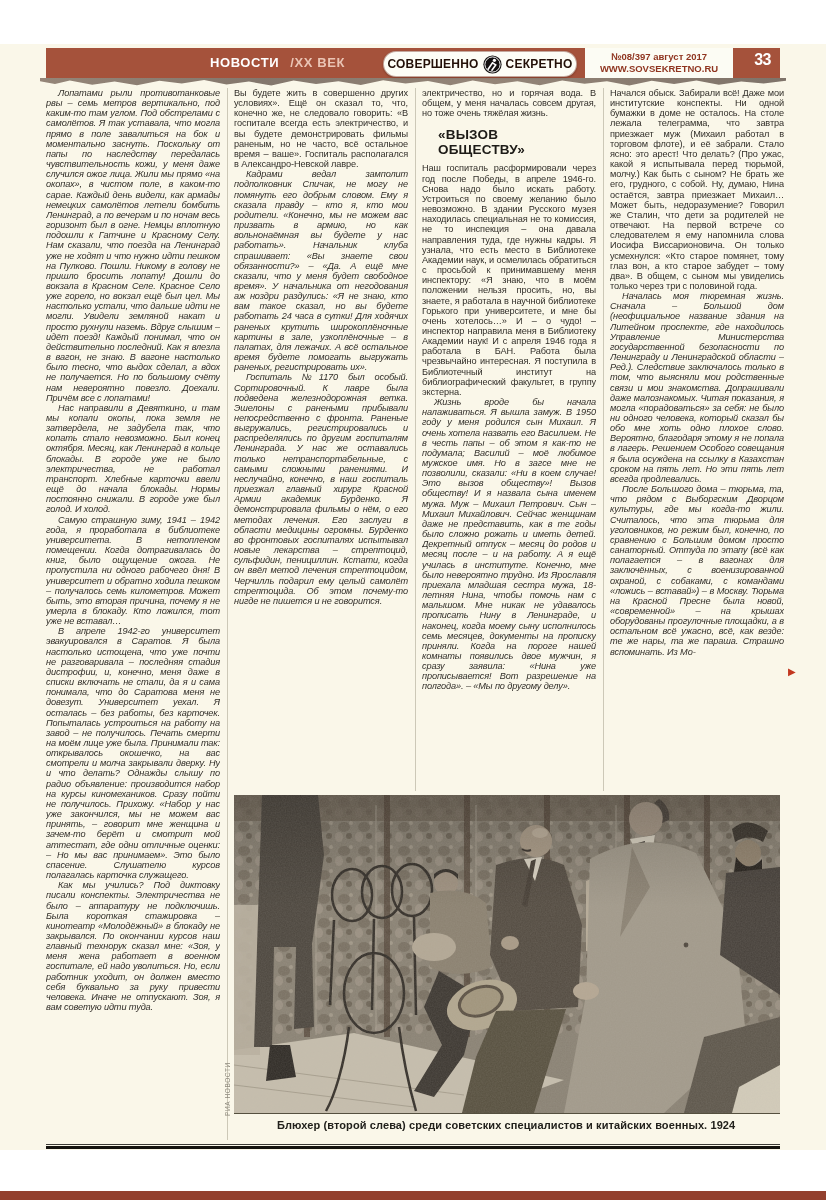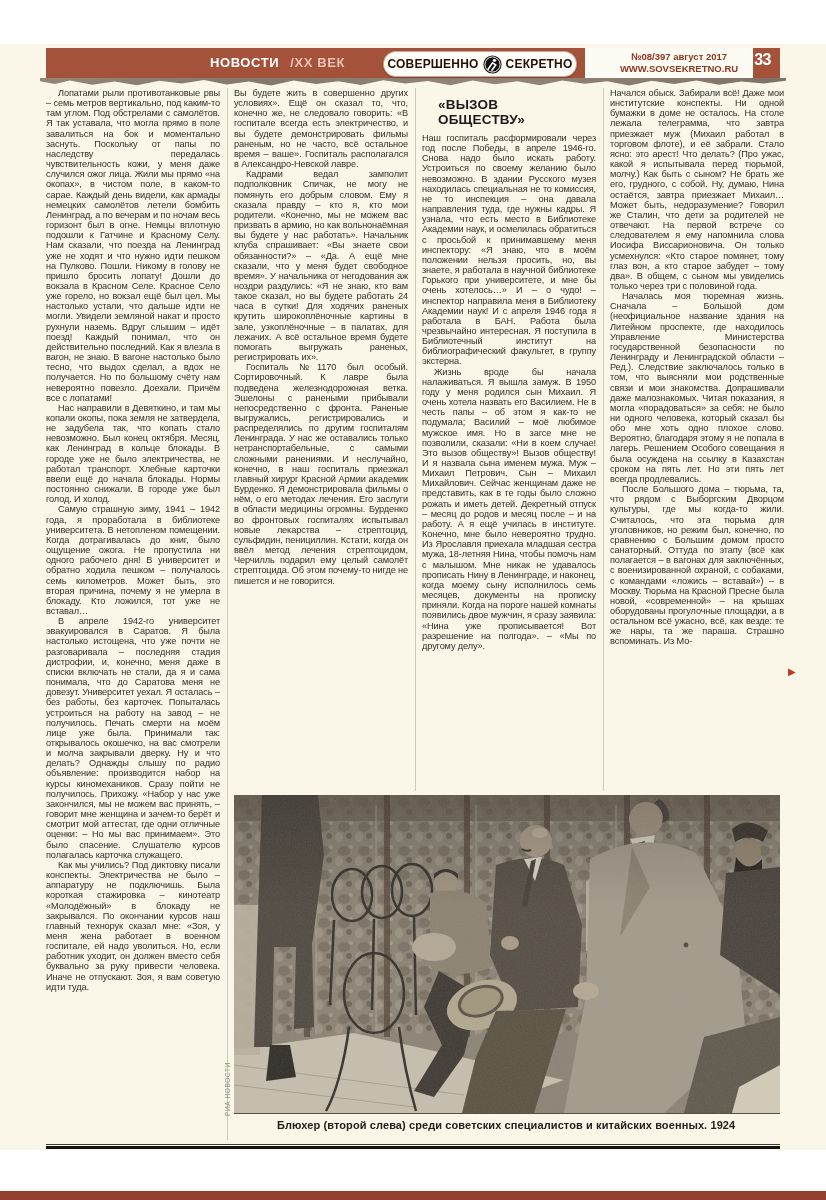--- a/index.html
+++ b/index.html
@@ -16,36 +16,36 @@
   .masthead{
     position:absolute;left:337px;top:3px;width:192px;height:24px;background:#fdfdf6;
     border:1px solid #6d241563;border-radius:13px;display:flex;align-items:center;justify-content:center;gap:4px;
     box-shadow:0 1px 2px rgba(60,20,10,.35);
   }
   .masthead span{font-weight:bold;font-size:12px;letter-spacing:.2px;color:#231008;transform:scaleY(1.12);}
   .emblem{width:19px;height:19px;flex:0 0 auto;}
   .issue-box{
     position:absolute;left:539px;top:0;width:148px;height:30px;background:#fcfcf4;
     color:#8f3520;font-weight:bold;font-size:9.5px;line-height:12px;text-align:center;
-    display:flex;flex-direction:column;justify-content:center;padding-left:20px;
+    display:flex;flex-direction:column;justify-content:center;
   }
   .pageno{position:absolute;right:9px;top:3px;font-size:16px;font-weight:bold;color:#ffffff;letter-spacing:-.5px;}
   .torn-edge{
     position:absolute;left:40px;top:78px;width:746px;height:8px;opacity:.72;
     background:linear-gradient(90deg,#6d594c,#55453c 30%,#6d594c 60%,#4e3f37);
     clip-path:polygon(0 40%,2% 75%,4% 30%,7% 85%,10% 45%,13% 90%,16% 35%,19% 70%,22% 25%,25% 80%,28% 45%,31% 95%,34% 30%,37% 75%,40% 40%,43% 88%,46% 28%,49% 70%,52% 38%,55% 92%,58% 30%,61% 78%,64% 42%,67% 90%,70% 30%,73% 72%,76% 40%,79% 95%,82% 35%,85% 75%,88% 30%,91% 85%,94% 45%,97% 70%,100% 35%,100% 0,0 0);
   }
   
   .col{
     position:absolute;top:88px;width:174px;overflow:hidden;
     font-size:9.2px;line-height:10.15px;letter-spacing:-.12px;
     text-align:justify;color:#312e29;
   }
   .col p{margin:0;}
-  .col p.ind{text-indent:12px;}
+  .col p.ind{text-indent:12px;font-style:italic;}
   .col h3{font-size:13.5px;line-height:15px;font-weight:bold;letter-spacing:.2px;color:#1d1b17;margin:9px 16px 6px;text-align:left;}
   .col1{left:46px;height:1052px;}
   .col2{left:234px;height:705px;}
   .col3{left:422px;height:705px;}
   .col4{left:610px;height:705px;}
   .vr{position:absolute;top:88px;width:1px;background:#ccc8b7;}
   .vr1{left:227px;height:1052px;}
   .vr2{left:415px;height:703px;}
   .vr3{left:603px;height:703px;}
   .cont-marker{position:absolute;left:788px;top:666px;font-size:10px;color:var(--accent,#c2371f);}
@@ -94,20 +94,21 @@
       <p class="ind">Самую страшную зиму, 1941 – 1942 года, я проработала в библиотеке университета. В нетопленом помещении. Когда дотрагивалась до книг, было ощущение ожога. Не пропустила ни одного рабочего дня! В университет и обратно ходила пешком – получалось семь километров. Может быть, это вторая причина, почему я не умерла в блокаду. Кто ложился, тот уже не вставал…</p>
       <p class="ind">В апреле 1942-го университет эвакуировался в Саратов. Я была настолько истощена, что уже почти не разговаривала – последняя стадия дистрофии, и, конечно, меня даже в списки включать не стали, да я и сама понимала, что до Саратова меня не довезут. Университет уехал. Я осталась – без работы, без карточек. Попыталась устроиться на работу на завод – не получилось. Печать смерти на моём лице уже была. Принимали так: открывалось окошечко, на вас смотрели и молча закрывали дверку. Ну и что делать? Однажды слышу по радио объявление: производится набор на курсы киномехаников. Сразу пойти не получилось. Прихожу. «Набор у нас уже закончился, мы не можем вас принять, – говорит мне женщина и зачем-то берёт и смотрит мой аттестат, где одни отличные оценки: – Но мы вас принимаем». Это было спасение. Слушателю курсов полагалась карточка служащего.</p>
       <p class="ind">Как мы учились? Под диктовку писали конспекты. Электричества не было – аппаратуру не подключишь. Была короткая стажировка – кинотеатр «Молодёжный» в блокаду не закрывался. По окончании курсов наш главный технорук сказал мне: «Зоя, у меня жена работает в военном госпитале, ей надо уволиться. Но, если работник уходит, он должен вместо себя буквально за руку привести человека. Иначе не отпускают. Зоя, я вам советую идти туда.</p>
     </div>
   <div class="col col2">
       <p>Вы будете жить в совершенно других условиях». Ещё он сказал то, что, конечно же, не следовало говорить: «В госпитале всегда есть электричество, и вы будете демонстрировать фильмы раненым, но не часто, всё остальное время – ваше». Госпиталь располагался в Александро-Невской лавре.</p>
       <p class="ind">Кадрами ведал замполит подполковник Спичак, не могу не помянуть его добрым словом. Ему я сказала правду – кто я, кто мои родители. «Конечно, мы не можем вас призвать в армию, но как вольнонаёмная вы будете у нас работать». Начальник клуба спрашивает: «Вы знаете свои обязанности?» – «Да. А ещё мне сказали, что у меня будет свободное время». У начальника от негодования аж ноздри раздулись: «Я не знаю, кто вам такое сказал, но вы будете работать 24 часа в сутки! Для ходячих раненых крутить широкоплёночные картины в зале, узкоплёночные – в палатах, для лежачих. А всё остальное время будете помогать выгружать раненых, регистрировать их».</p>
       <p class="ind">Госпиталь №1170 был особый. Сортировочный. К лавре была подведена железнодорожная ветка. Эшелоны с ранеными прибывали непосредственно с фронта. Раненые выгружались, регистрировались и распределялись по другим госпиталям Ленинграда. У нас же оставались только нетранспортабельные, с самыми сложными ранениями. И неслучайно, конечно, в наш госпиталь приезжал главный хирург Красной Армии академик Бурденко. Я демонстрировала фильмы о нём, о его методах лечения. Его заслуги в области медицины огромны. Бурденко во фронтовых госпиталях испытывал новые лекарства – стрептоцид, сульфидин, пенициллин. Кстати, когда он ввёл метод лечения стрептоцидом, Черчилль подарил ему целый самолёт стрептоцида. Об этом почему-то нигде не пишется и не говорится.</p>
     </div>
   <div class="col col3">
+      <p>электричество, но и горячая вода. В общем, у меня началась совсем другая, но тоже очень тяжёлая жизнь.</p>
       <h3>«ВЫЗОВ ОБЩЕСТВУ»</h3>
       <p>Наш госпиталь расформировали через год после Победы, в апреле 1946-го. Снова надо было искать работу. Устроиться по своему желанию было невозможно. В здании Русского музея находилась специальная не то комиссия, не то инспекция – она давала направления туда, где нужны кадры. Я узнала, что есть место в Библиотеке Академии наук, и осмелилась обратиться с просьбой к принимавшему меня инспектору: «Я знаю, что в моём положении нельзя просить, но, вы знаете, я работала в научной библиотеке Горького при университете, и мне бы очень хотелось…» И – о чудо! – инспектор направила меня в Библиотеку Академии наук! И с апреля 1946 года я работала в БАН. Работа была чрезвычайно интересная. Я поступила в Библиотечный институт на библиографический факультет, в группу экстерна.</p>
       <p class="ind">Жизнь вроде бы начала налаживаться. Я вышла замуж. В 1950 году у меня родился сын Михаил. Я очень хотела назвать его Василием. Не в честь папы – об этом я как-то не подумала; Василий – моё любимое мужское имя. Но в загсе мне не позволили, сказали: «Ни в коем случае! Это вызов обществу»! Вызов обществу! И я назвала сына именем мужа. Муж – Михаил Петрович. Сын – Михаил Михайлович. Сейчас женщинам даже не представить, как в те годы было сложно рожать и иметь детей. Декретный отпуск – месяц до родов и месяц после – и на работу. А я ещё училась в институте. Конечно, мне было невероятно трудно. Из Ярославля приехала младшая сестра мужа, 18-летняя Нина, чтобы помочь нам с малышом. Мне никак не удавалось прописать Нину в Ленинграде, и наконец, когда моему сыну исполнилось семь месяцев, документы на прописку приняли. Когда на пороге нашей комнаты появились двое мужчин, я сразу заявила: «Нина уже прописывается! Вот разрешение на полгода». – «Мы по другому делу».</p>
     </div>
   <div class="col col4">
       <p>Начался обыск. Забирали всё! Даже мои институтские конспекты. Ни одной бумажки в доме не осталось. На столе лежала телеграмма, что завтра приезжает муж (Михаил работал в торговом флоте), и её забрали. Стало ясно: это арест! Что делать? (Про ужас, какой я испытывала перед тюрьмой, молчу.) Как быть с сыном? Не брать же его, грудного, с собой. Ну, думаю, Нина остаётся, завтра приезжает Михаил… Может быть, недоразумение? Говорил же Сталин, что дети за родителей не отвечают. На первой встрече со следователем я ему напомнила слова Иосифа Виссарионовича. Он только усмехнулся: «Кто старое помянет, тому глаз вон, а кто старое забудет – тому два». В общем, с сыном мы увиделись только через три с половиной года.</p>
       <p class="ind">Началась моя тюремная жизнь. Сначала – Большой дом (неофициальное название здания на Литейном проспекте, где находилось Управление Министерства государственной безопасности по Ленинграду и Ленинградской области – Ред.). Следствие заключалось только в том, что выясняли мои родственные связи и мои знакомства. Допрашивали даже малознакомых. Читая показания, я могла «порадоваться» за себя: не было ни одного человека, который сказал бы обо мне хоть одно плохое слово. Вероятно, благодаря этому я не попала в лагерь. Решением Особого совещания я была осуждена на ссылку в Казахстан сроком на пять лет. Но эти пять лет всегда продлевались.</p>
       <p class="ind">После Большого дома – тюрьма, та, что рядом с Выборгским Дворцом культуры, где мы когда-то жили. Считалось, что эта тюрьма для уголовников, но режим был, конечно, по сравнению с Большим домом просто санаторный. Оттуда по этапу (всё как полагается – в вагонах для заключённых, с военизированной охраной, с собаками, с командами «ложись – вставай») – в Москву. Тюрьма на Красной Пресне была новой, «современной» – на крышах оборудованы прогулочные площадки, а в остальном всё ужасно, всё, как везде: те же нары, та же параша. Страшно вспоминать. Из Мо-</p>
     </div>
   <div class="vr vr1"></div>

